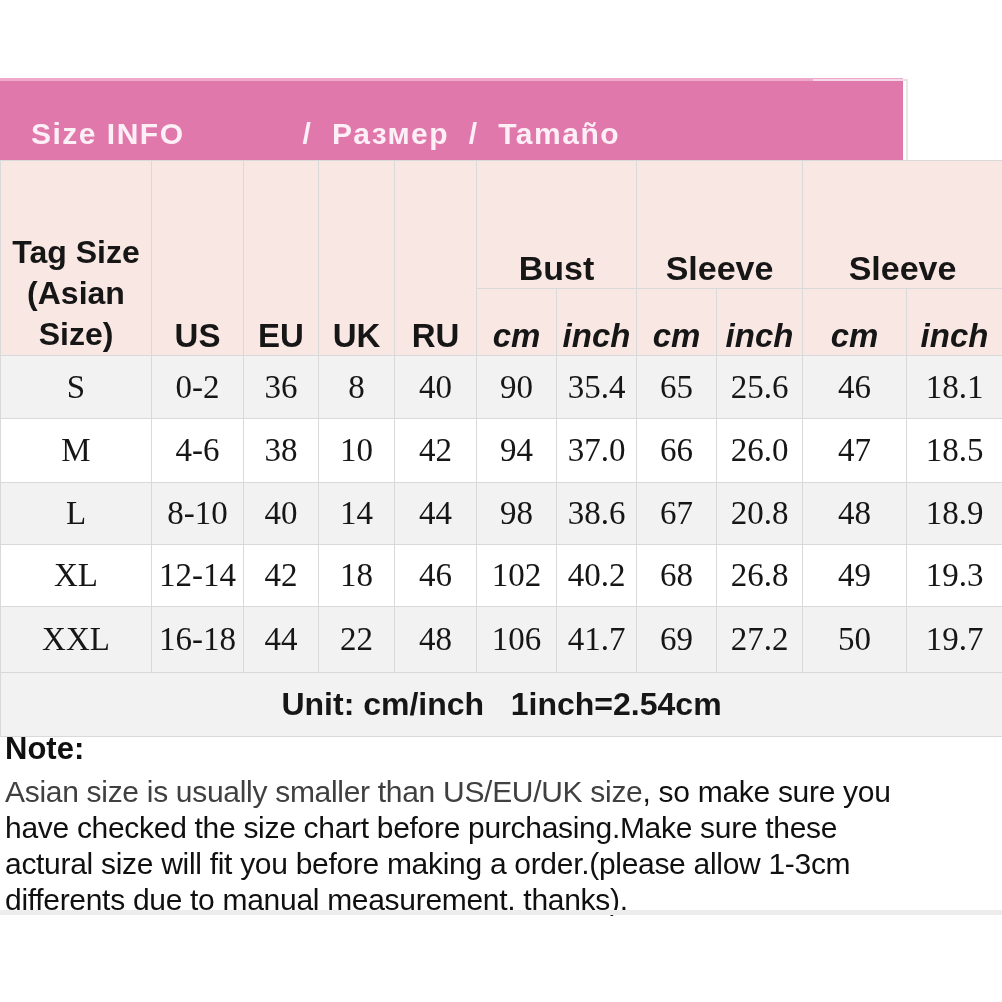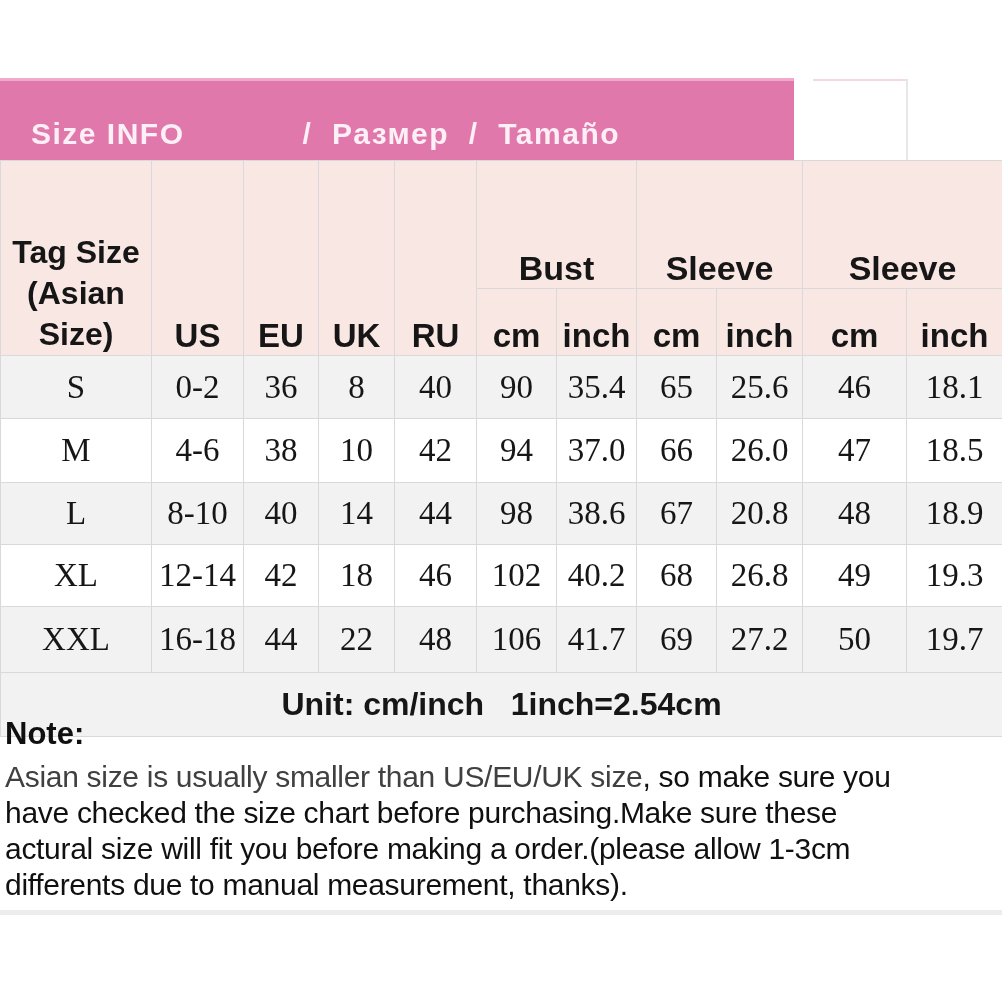--- a/index.html
+++ b/index.html
@@ -10,21 +10,21 @@
     font-family: "Liberation Sans", sans-serif;
   }
   #canvas {
     position: relative; width: 1002px; height: 1002px;
     overflow: hidden; background: #ffffff;
   }
 
   
   #banner {
     position: absolute; left: 0; top: 78px;
-    width: 794px; height: 82px;
+    width: 903px; height: 82px;
     background: #e178ab;
     border-top: 3px solid #efa9cb;
     display: flex; align-items: flex-end;
   }
   .banner-text {
     font-size: 30px; font-weight: bold; letter-spacing: 1.5px;
     color: #fdeff6; white-space: pre;
     padding: 0 0 9px 31px;
   }
   .vline-artifact {
@@ -50,42 +50,42 @@
     font-weight: bold; vertical-align: bottom;
   }
   .hrow1 th { border-top: none; }
   th.tagsize {
     font-size: 32px; line-height: 41px;
     white-space: pre-line; padding-bottom: 8px; border-left: none;
   }
   th.region { font-size: 33px; padding-bottom: 13px; }
   th.group  { font-size: 34px; padding-bottom: 8px; }
   th.group-last { border-right: none; }
-  .hrow2 th { font-size: 33px; padding-bottom: 13px; }
+  .hrow2 th { font-size: 33px; padding-bottom: 13px; font-style: italic; }
   .hrow2 th.unit-last { border-right: none; }
 
   tbody td {
     font-family: "Liberation Serif", serif;
     font-size: 33px; vertical-align: middle;
   }
   tbody td:first-child { border-left: none; }
   tbody td:last-child  { border-right: none; }
   tr.gray td  { background: #f2f2f2; }
   tr.white td { background: #ffffff; }
 
   .unitrow td {
     background: #f2f2f2; border-left: none; border-right: none;
     font-family: "Liberation Sans", sans-serif;
     font-weight: bold; font-size: 32px; color: #1a1a1a;
     vertical-align: middle; white-space: pre; margin-top: 24px;
   }
 
   
   #note {
-    position: absolute; left: 5px; top: 716px; width: 992px;
+    position: absolute; left: 5px; top: 731px; width: 992px;
     color: #101010;
   }
   #note .title { font-size: 31px; font-weight: bold; margin: 0 0 7px 0; }
   #note .line  { font-size: 30px; line-height: 36px; letter-spacing: -0.3px; }
   #note .red   { color: #404040; }
 
   #bottom-strip {
     position: absolute; left: 0; top: 910px;
     width: 1002px; height: 5px; background: #ededed;
   }

